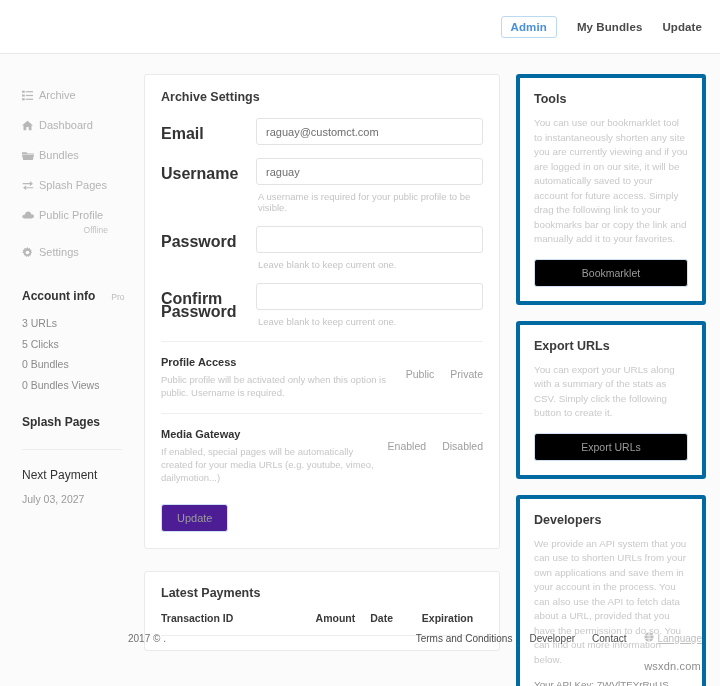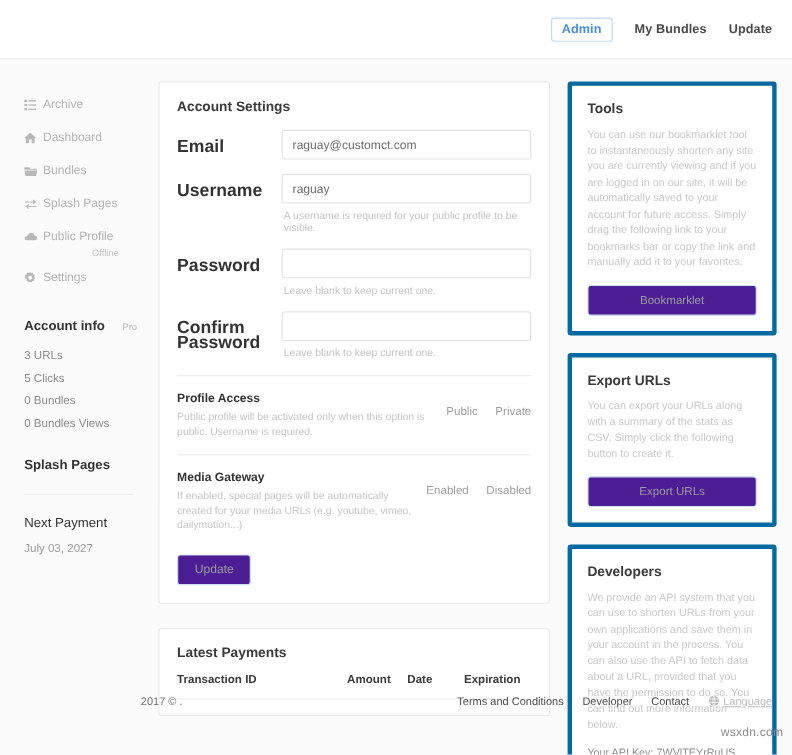--- a/index.html
+++ b/index.html
@@ -132,21 +132,21 @@
     padding: 14px 14px 14px 14px; margin-bottom: 16px;
   }
   .panel-title {
     font-size: 12.5px; font-weight: bold; color: #3a3a3a; margin-bottom: 10px;
   }
   .panel-text {
     font-size: 9.8px; color: #c9c9c9; line-height: 14.5px;
   }
   .panel-btn {
     display: block; width: 100%; text-align: center;
-    border: 1px solid #cfe1f2; border-radius: 3px; background: #4c1d95;
+    border: 1px solid #cfe1f2; border-radius: 3px; background: #000000;
     color: #9b9b9b; font-size: 10.5px; padding: 7px 4px; margin-top: 12px;
     cursor: pointer; font-family: "Liberation Sans", sans-serif;
   }
   .api-key {
     font-size: 9.8px; color: #8e8e8e; margin-top: 12px;
   }
   .btn-small {
     display: inline-block; border: 1px solid #cfe1f2; border-radius: 3px;
     background: #fff; color: #8e8e8e; font-size: 9.5px;
     padding: 4px 8px; margin-top: 10px; cursor: pointer;
@@ -159,21 +159,21 @@
     height: 52px; display: flex; align-items: center;
     padding: 0 18px 0 128px;
   }
   .copyright { font-size: 10px; color: #6f6f6f; }
   .footer-links { margin-left: auto; display: flex; align-items: center; gap: 17px; }
   .footer-link {
     font-size: 10px; color: #4a4a4a; text-decoration: none;
   }
   .footer-lang { display: flex; align-items: center; gap: 4px; color: #bdbdbd; font-size: 10px; }
   .watermark {
-    position: absolute; right: 8px; top: 660px;
+    position: absolute; right: 19px; top: 660px;
     font-size: 11px; color: #8d8d8d; letter-spacing: .2px;
   }
 </style>
 </head>
 <body>
 
 <div class="page">
 
   <div class="topnav">
     <a href="#" class="nav-link active">Admin</a>
@@ -262,21 +262,21 @@
 
       <div class="side-divider"></div>
 
       <div class="side-pay-title">Next Payment</div>
       <div class="side-pay-date">July 03, 2027</div>
     </div>
 
     <div class="center">
 
       <div class="card">
-        <div class="card-title">Account Settings</div>
+        <div class="card-title">Archive Settings</div>
 
         <div class="settings-body">
 
           <div class="frow">
             <div class="flabel">Email</div>
             <div class="fctrl">
               <input class="finput" type="text" value="raguay@customct.com" style="">
             </div>
           </div>
 

